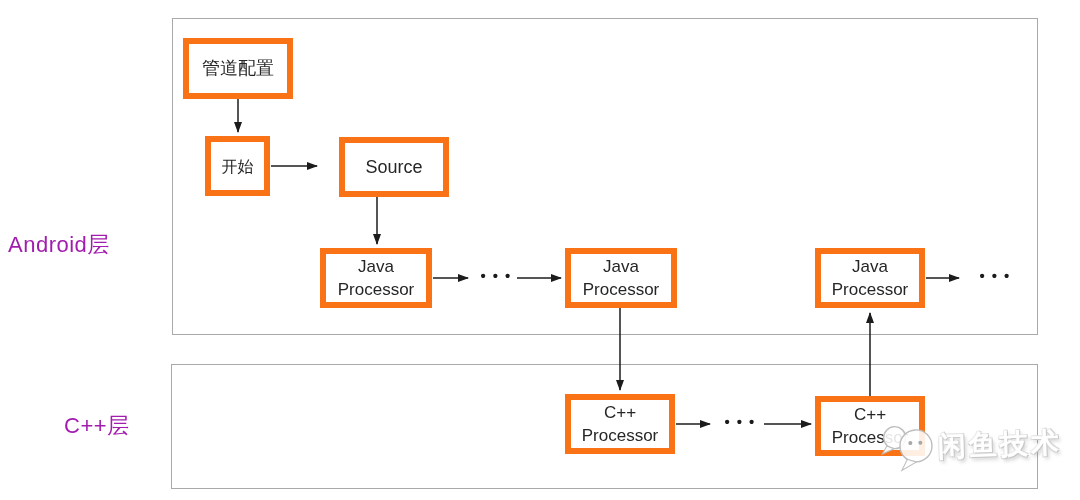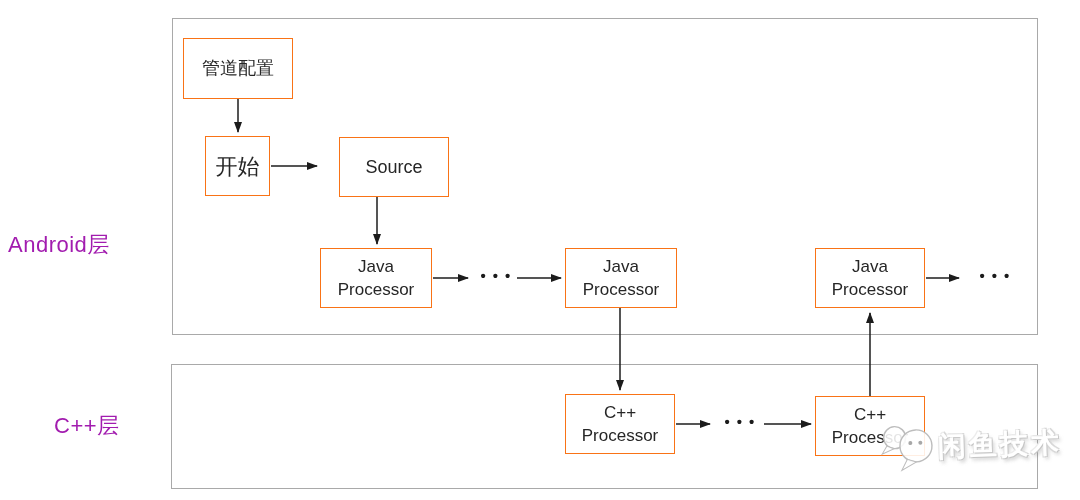--- a/index.html
+++ b/index.html
@@ -25,26 +25,26 @@
   #cpp-container     { left: 171px; top: 364px; width: 867px; height: 125px; }
 
   .layer-label {
     position: absolute;
     color: #a21caf;
     font-size: 22px;
     letter-spacing: 0.5px;
     white-space: nowrap;
   }
   #android-label { left: 8px;  top: 230px; }
-  #cpp-label     { left: 54px; top: 411px; }
+  #cpp-label     { left: 64px; top: 411px; }
 
   .node {
     position: absolute;
     background: #ffffff;
-    border: 1px solid #f97316;
+    border: 6px solid #f97316;
     box-sizing: border-box;
     display: flex;
     flex-direction: column;
     align-items: center;
     justify-content: center;
     color: #262626;
     text-align: center;
     z-index: 2;
   }
   .node .nl { display: block; line-height: 23px; font-size: 17px; }
@@ -113,21 +113,21 @@
   <div class="layer-container" id="android-container"></div>
   <div class="layer-container" id="cpp-container"></div>
 
   <div class="layer-label" id="android-label">Android层</div>
   <div class="layer-label" id="cpp-label">C++层</div>
 
   <div class="node single" id="n-config">
     <span class="nl" style="font-size:18px;">管道配置</span>
   </div>
   <div class="node single" id="n-start">
-    <span class="nl" style="font-size:22px;">开始</span>
+    <span class="nl" style="font-size:16px;">开始</span>
   </div>
   <div class="node single" id="n-source">
     <span class="nl" style="font-size:18px;">Source</span>
   </div>
 
   <div class="node" id="n-jp1">
     <span class="nl">Java</span>
     <span class="nl">Processor</span>
   </div>
   <div class="node" id="n-jp2">

